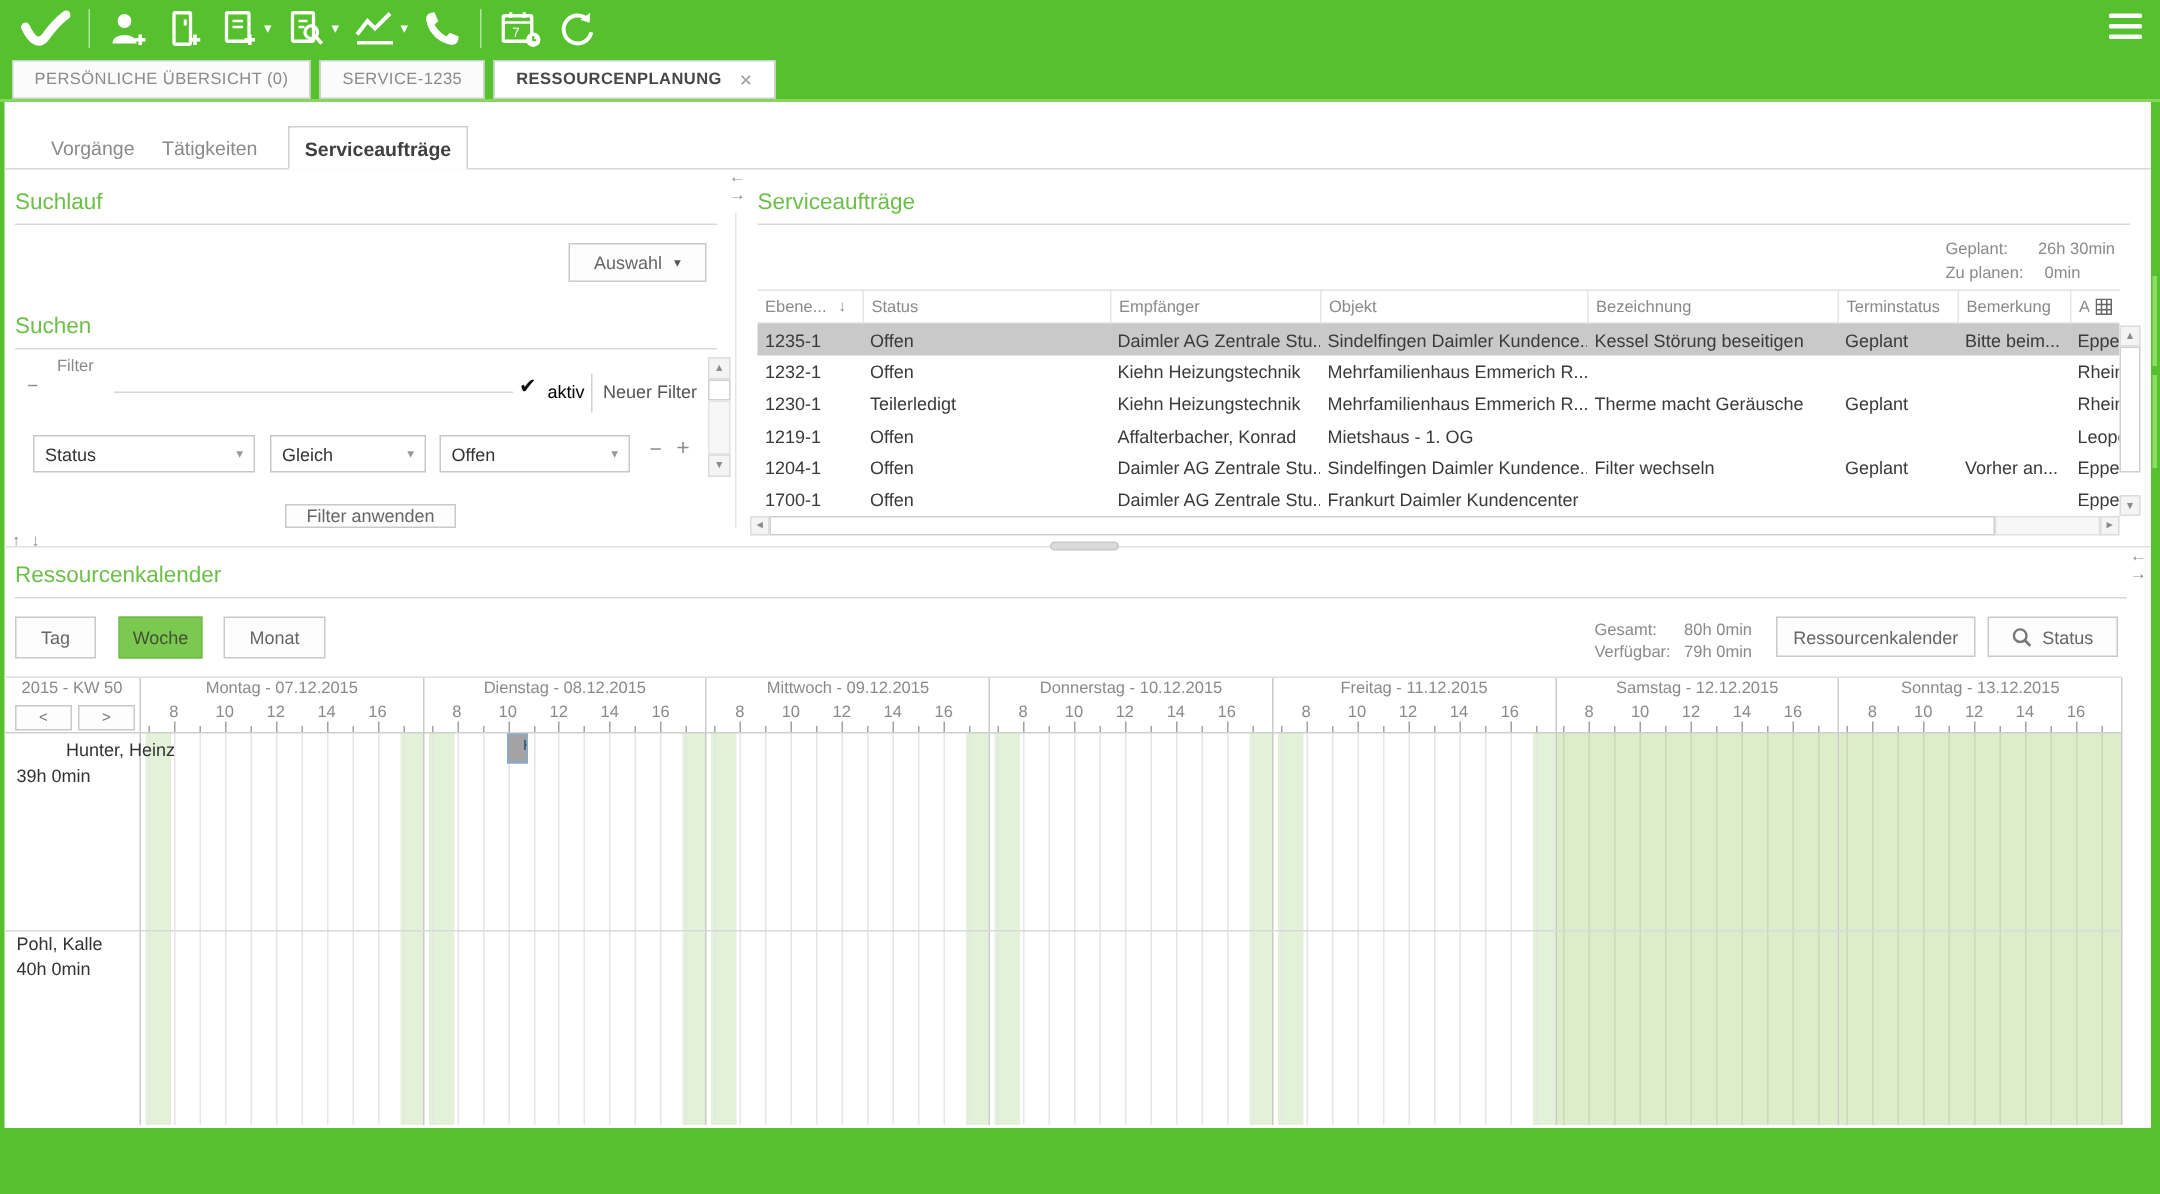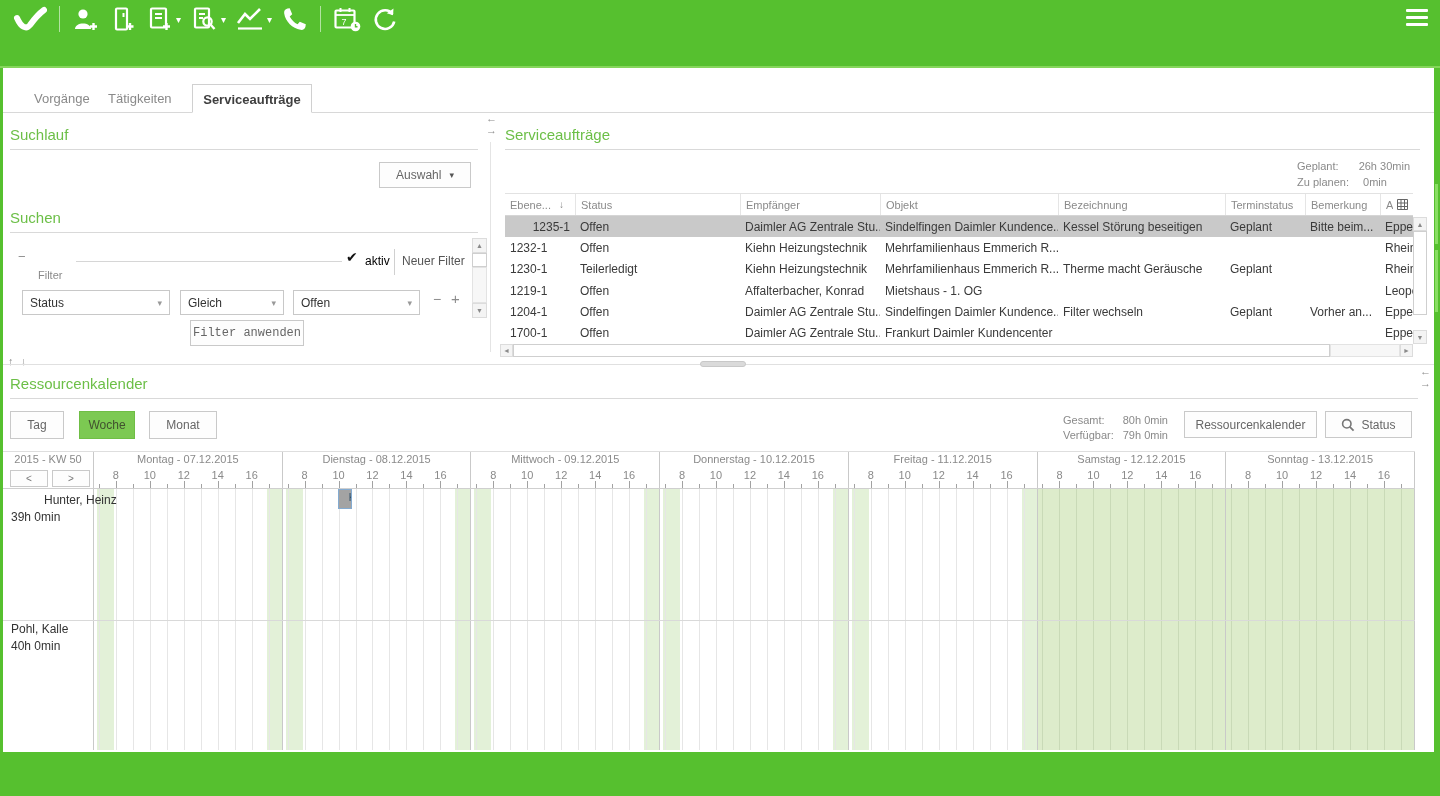--- a/index.html
+++ b/index.html
@@ -166,41 +166,53 @@
           <path d="M22.5 2.5 L22 9.2 L15.8 7.2 Z" fill="#fff"></path>
         </svg>
     </button>
   </div>
   <div class="hamburger">
       <div></div>
       <div></div>
       <div style="margin-bottom:0"></div>
     </div>
 
+  <div class="tabbar" id="tabs">
+      <div class="tab">
+        <div style="display: inline;">PERSÖNLICHE ÜBERSICHT (0)</div>
+      </div>
+      <div class="tab">
+        <div style="display: inline;">SERVICE-1235</div>
+      </div>
+      <div class="tab active">
+        <div style="display: inline;">RESSOURCENPLANUNG</div>
+        <div class="tab-close">×</div>
+      </div>
+    </div>
   <div class="abs tab-underline"></div>
   <div class="abs white-bg"></div>
 
   <div id="subtabs">
       <div class="subtab" style="left: 34px;">Vorgänge</div>
       <div class="subtab" style="left: 108px;">Tätigkeiten</div>
       <div class="subtab active" style="left: 192px; width: 120px;">Serviceaufträge</div>
     </div>
   <div class="abs divider" style="left:3px;top:112px;width:1431px;height:1px;"></div>
 
   <div class="abs h-green" style="left:10px;top:126px;">Suchlauf</div>
   <div class="abs rule" style="left:10px;top:149px;width:468px;"></div>
   <button class="btn abs" style="left:379px;top:162px;width:92px;height:26px;">
     <span>Auswahl</span>
     <span style="margin-left:8px;color:#555;font-size:9px;">▾</span>
   </button>
   <div class="abs h-green" style="left:10px;top:209px;">Suchen</div>
   <div class="abs rule" style="left:10px;top:232px;width:468px;"></div>
 
   <span class="abs arrow-glyph" style="left:18px;top:251px;font-size:13px;">−</span>
-  <span class="abs small-gray" style="left:38px;top:269px;">Filter</span>
+  <span class="abs small-gray" style="left:38px;top:238px;">Filter</span>
   <div class="abs rule" style="left:76px;top:261px;width:266px;background:#d6d6d6;"></div>
   <span class="abs" style="left:346px;top:249px;font-size:14px;color:#111;">✔</span>
   <span class="abs txt" style="left:365px;top:254px;color:#000000;">aktiv</span>
   <div class="abs" style="left:394px;top:249px;width:1px;height:26px;background:#d0d0d0;"></div>
   <span class="abs txt" style="left:402px;top:254px;color:#555;cursor:pointer;">Neuer Filter</span>
 
   <div class="sb-btn" style="left:472px;top:238px;width:15px;height:15px;">▲</div>
   <div class="sb-thumb" style="left:472px;top:253px;width:15px;height:14px;"></div>
   <div class="sb-track" style="left:472px;top:267px;width:15px;height:36px;"></div>
   <div class="sb-btn" style="left:472px;top:303px;width:15px;height:15px;">▼</div>
@@ -212,21 +224,21 @@
   <div class="dd abs" style="left:180px;top:290px;width:104px;height:25px;">
     <span>Gleich</span>
     <span class="dd-caret">▾</span>
   </div>
   <div class="dd abs" style="left:293px;top:290px;width:127px;height:25px;">
     <span>Offen</span>
     <span class="dd-caret">▾</span>
   </div>
   <span class="abs arrow-glyph" style="left:433px;top:294px;font-size:14px;">−</span>
   <span class="abs arrow-glyph" style="left:451px;top:293px;font-size:15px;">+</span>
-  <button class="btn abs" style="left:190px;top:320px;width:114px;height:26px;font-family:Liberation Mono, monospace;">Filter anwenden</button>
+  <button class="btn abs" style="left:190px;top:336px;width:114px;height:16px;">Filter anwenden</button>
 
   <span class="abs arrow-glyph" style="left:486px;top:113px;">←</span>
   <span class="abs arrow-glyph" style="left:486px;top:125px;">→</span>
   <div class="abs" style="left:490px;top:142px;width:1px;height:210px;background:#e4e4e4;"></div>
 
   <div class="abs h-green" style="left:505px;top:126px;">Serviceaufträge</div>
   <div class="abs rule" style="left:505px;top:149px;width:915px;"></div>
   <span class="abs small-gray" style="left:1297px;top:160px;">Geplant:</span>
   <span class="abs small-gray" style="left:1340px;top:160px;width:70px;text-align:right;">26h 30min</span>
   <span class="abs small-gray" style="left:1297px;top:176px;">Zu planen:</span>
@@ -257,21 +269,21 @@
           <div style="overflow: hidden;">Bemerkung</div>
         </div>
         <div class="th" style="width: 33px;">
           <div style="overflow: hidden;">Anschr</div>
           <svg width="11" height="11" viewBox="0 0 11 11" style="margin-left:4px;flex:none;">
             <path d="M0.5 0.5 h10 v10 h-10 Z M0.5 4 h10 M0.5 7.5 h10 M4 0.5 v10 M7.5 0.5 v10" stroke="#666" fill="none" stroke-width="1"></path>
           </svg>
         </div>
       </div>
       <div class="trow selected">
-        <div class="td" style="width: 70px; text-align: right;">1235-1</div>
+        <div class="td" style="width: 70px;">1235-1</div>
         <div class="td" style="width: 165px;">Offen</div>
         <div class="td" style="width: 140px;">Daimler AG Zentrale Stu...</div>
         <div class="td" style="width: 178px;">Sindelfingen Daimler Kundence...</div>
         <div class="td" style="width: 167px;">Kessel Störung beseitigen</div>
         <div class="td" style="width: 80px;">Geplant</div>
         <div class="td" style="width: 75px;">Bitte beim...</div>
         <div class="td" style="width: 33px;">Eppels</div>
       </div>
       <div class="trow">
         <div class="td" style="width: 70px;">1232-1</div>

